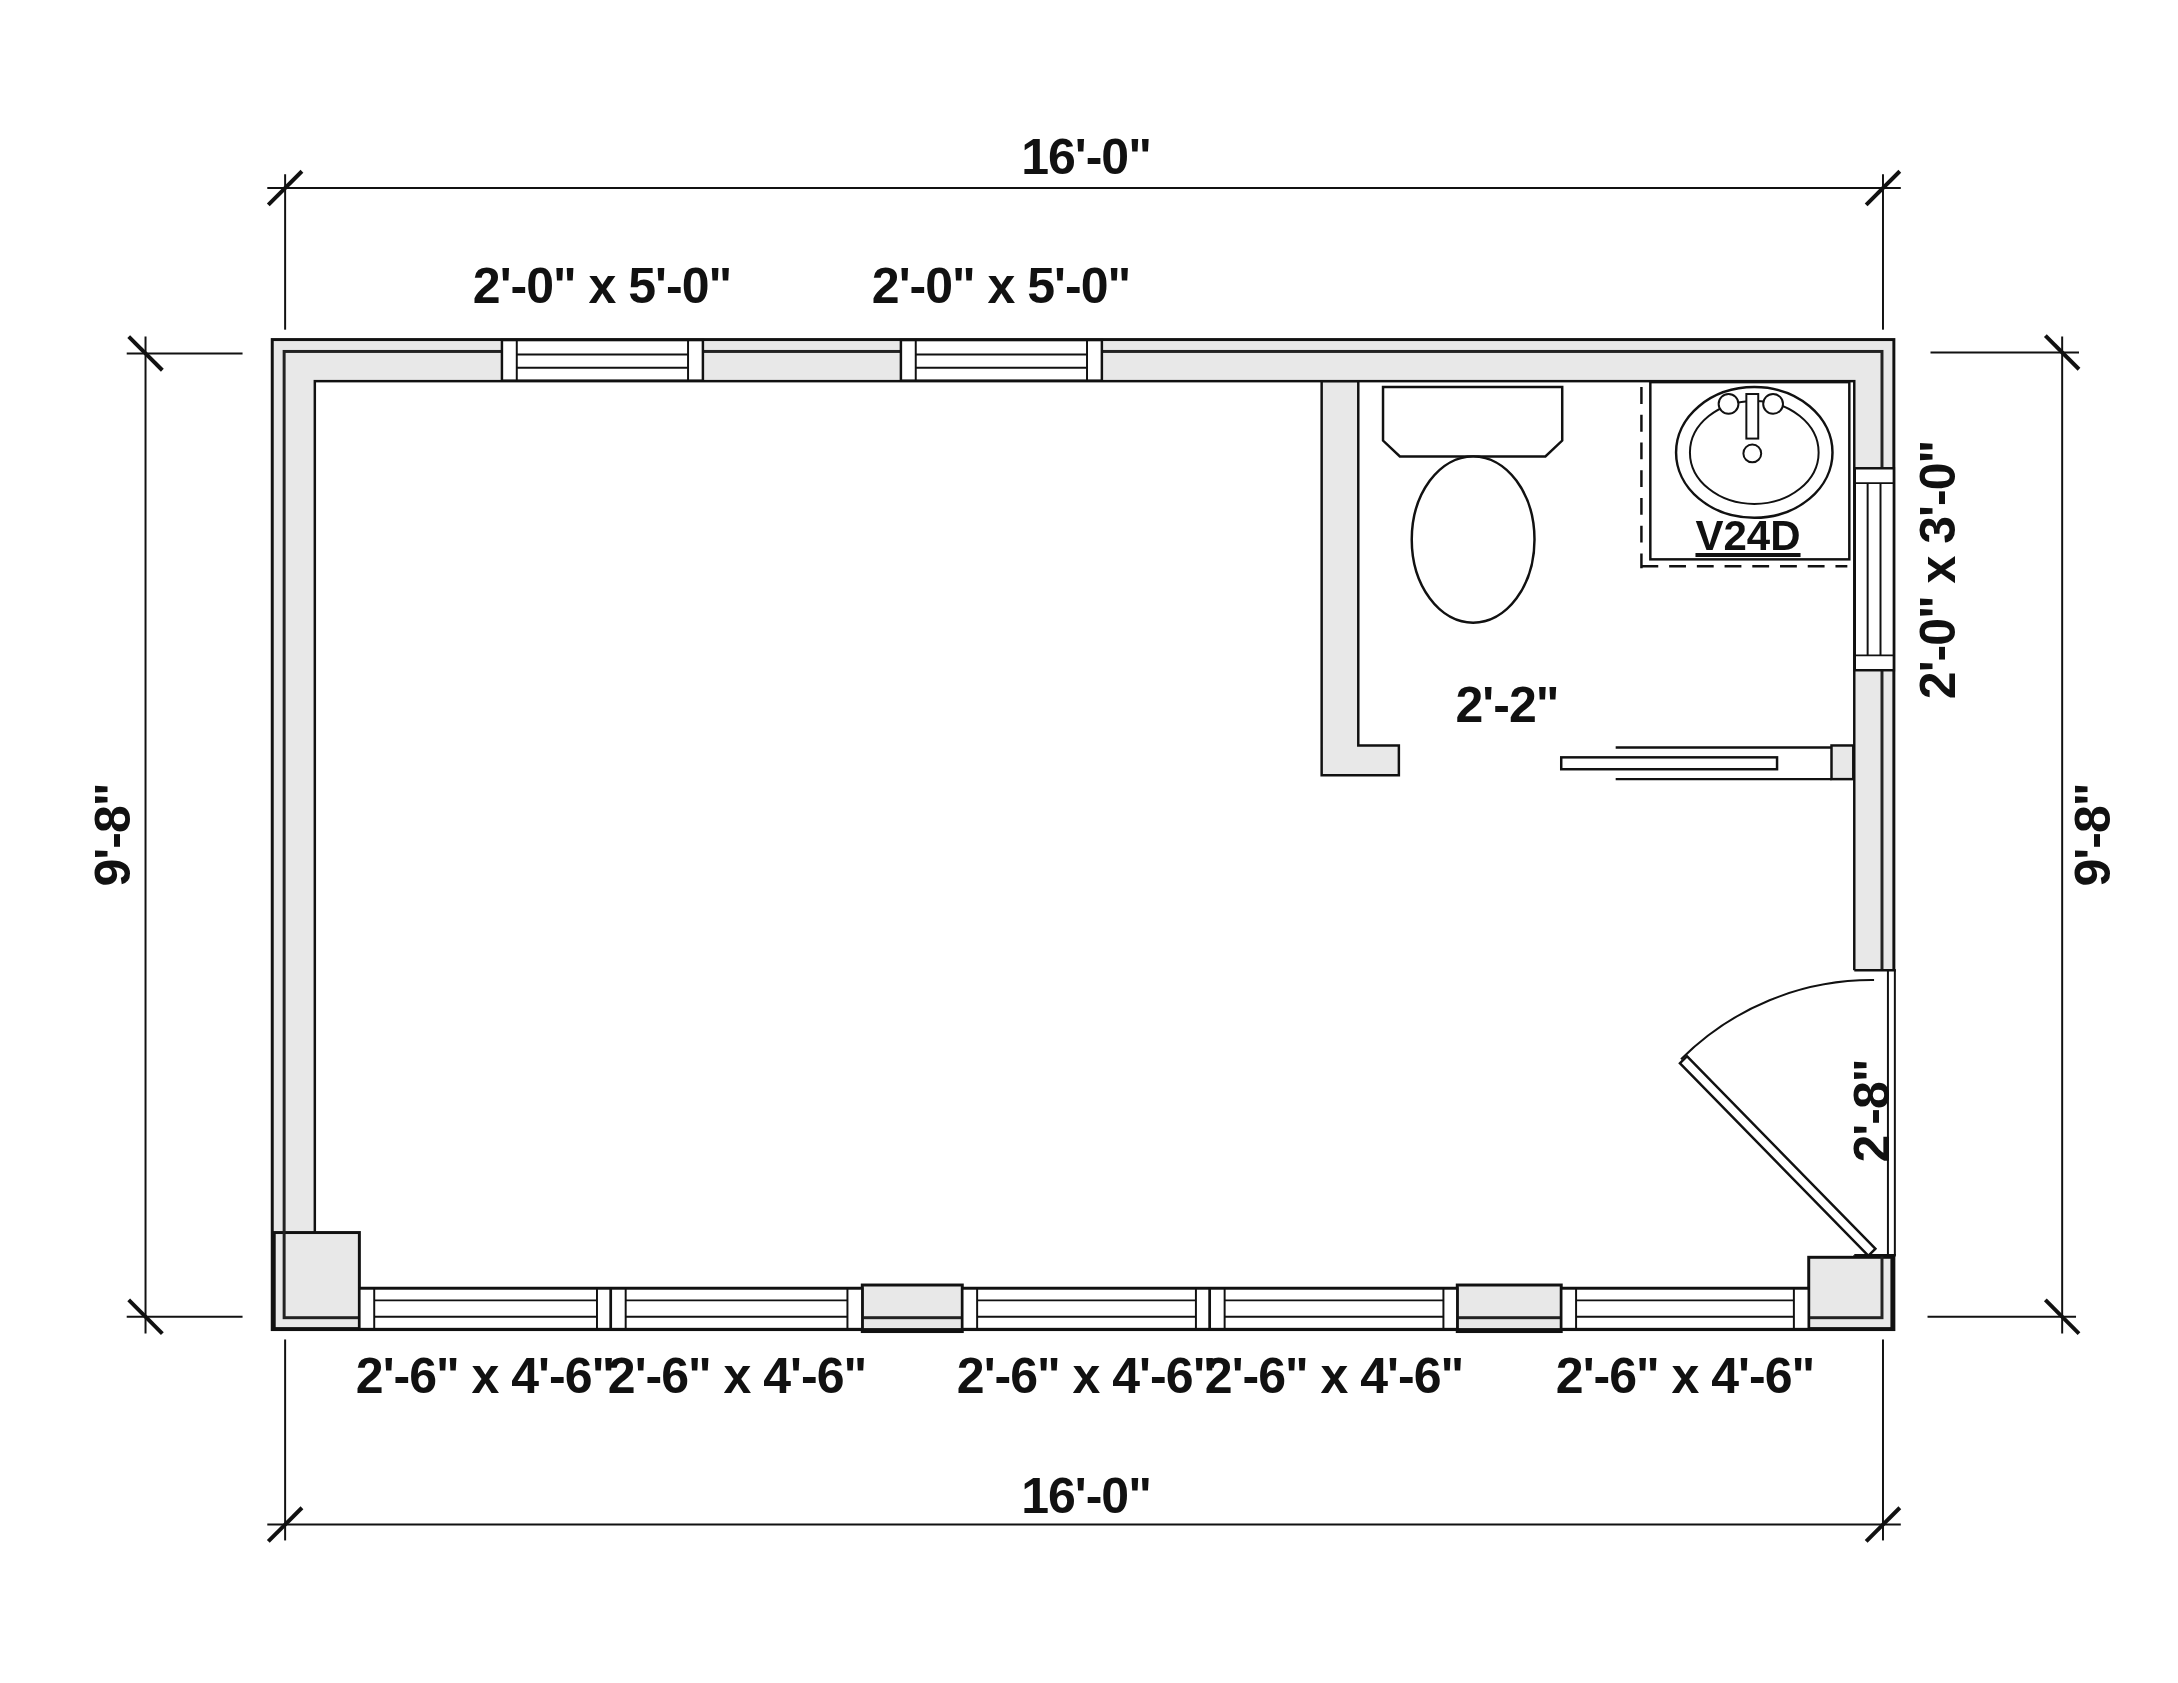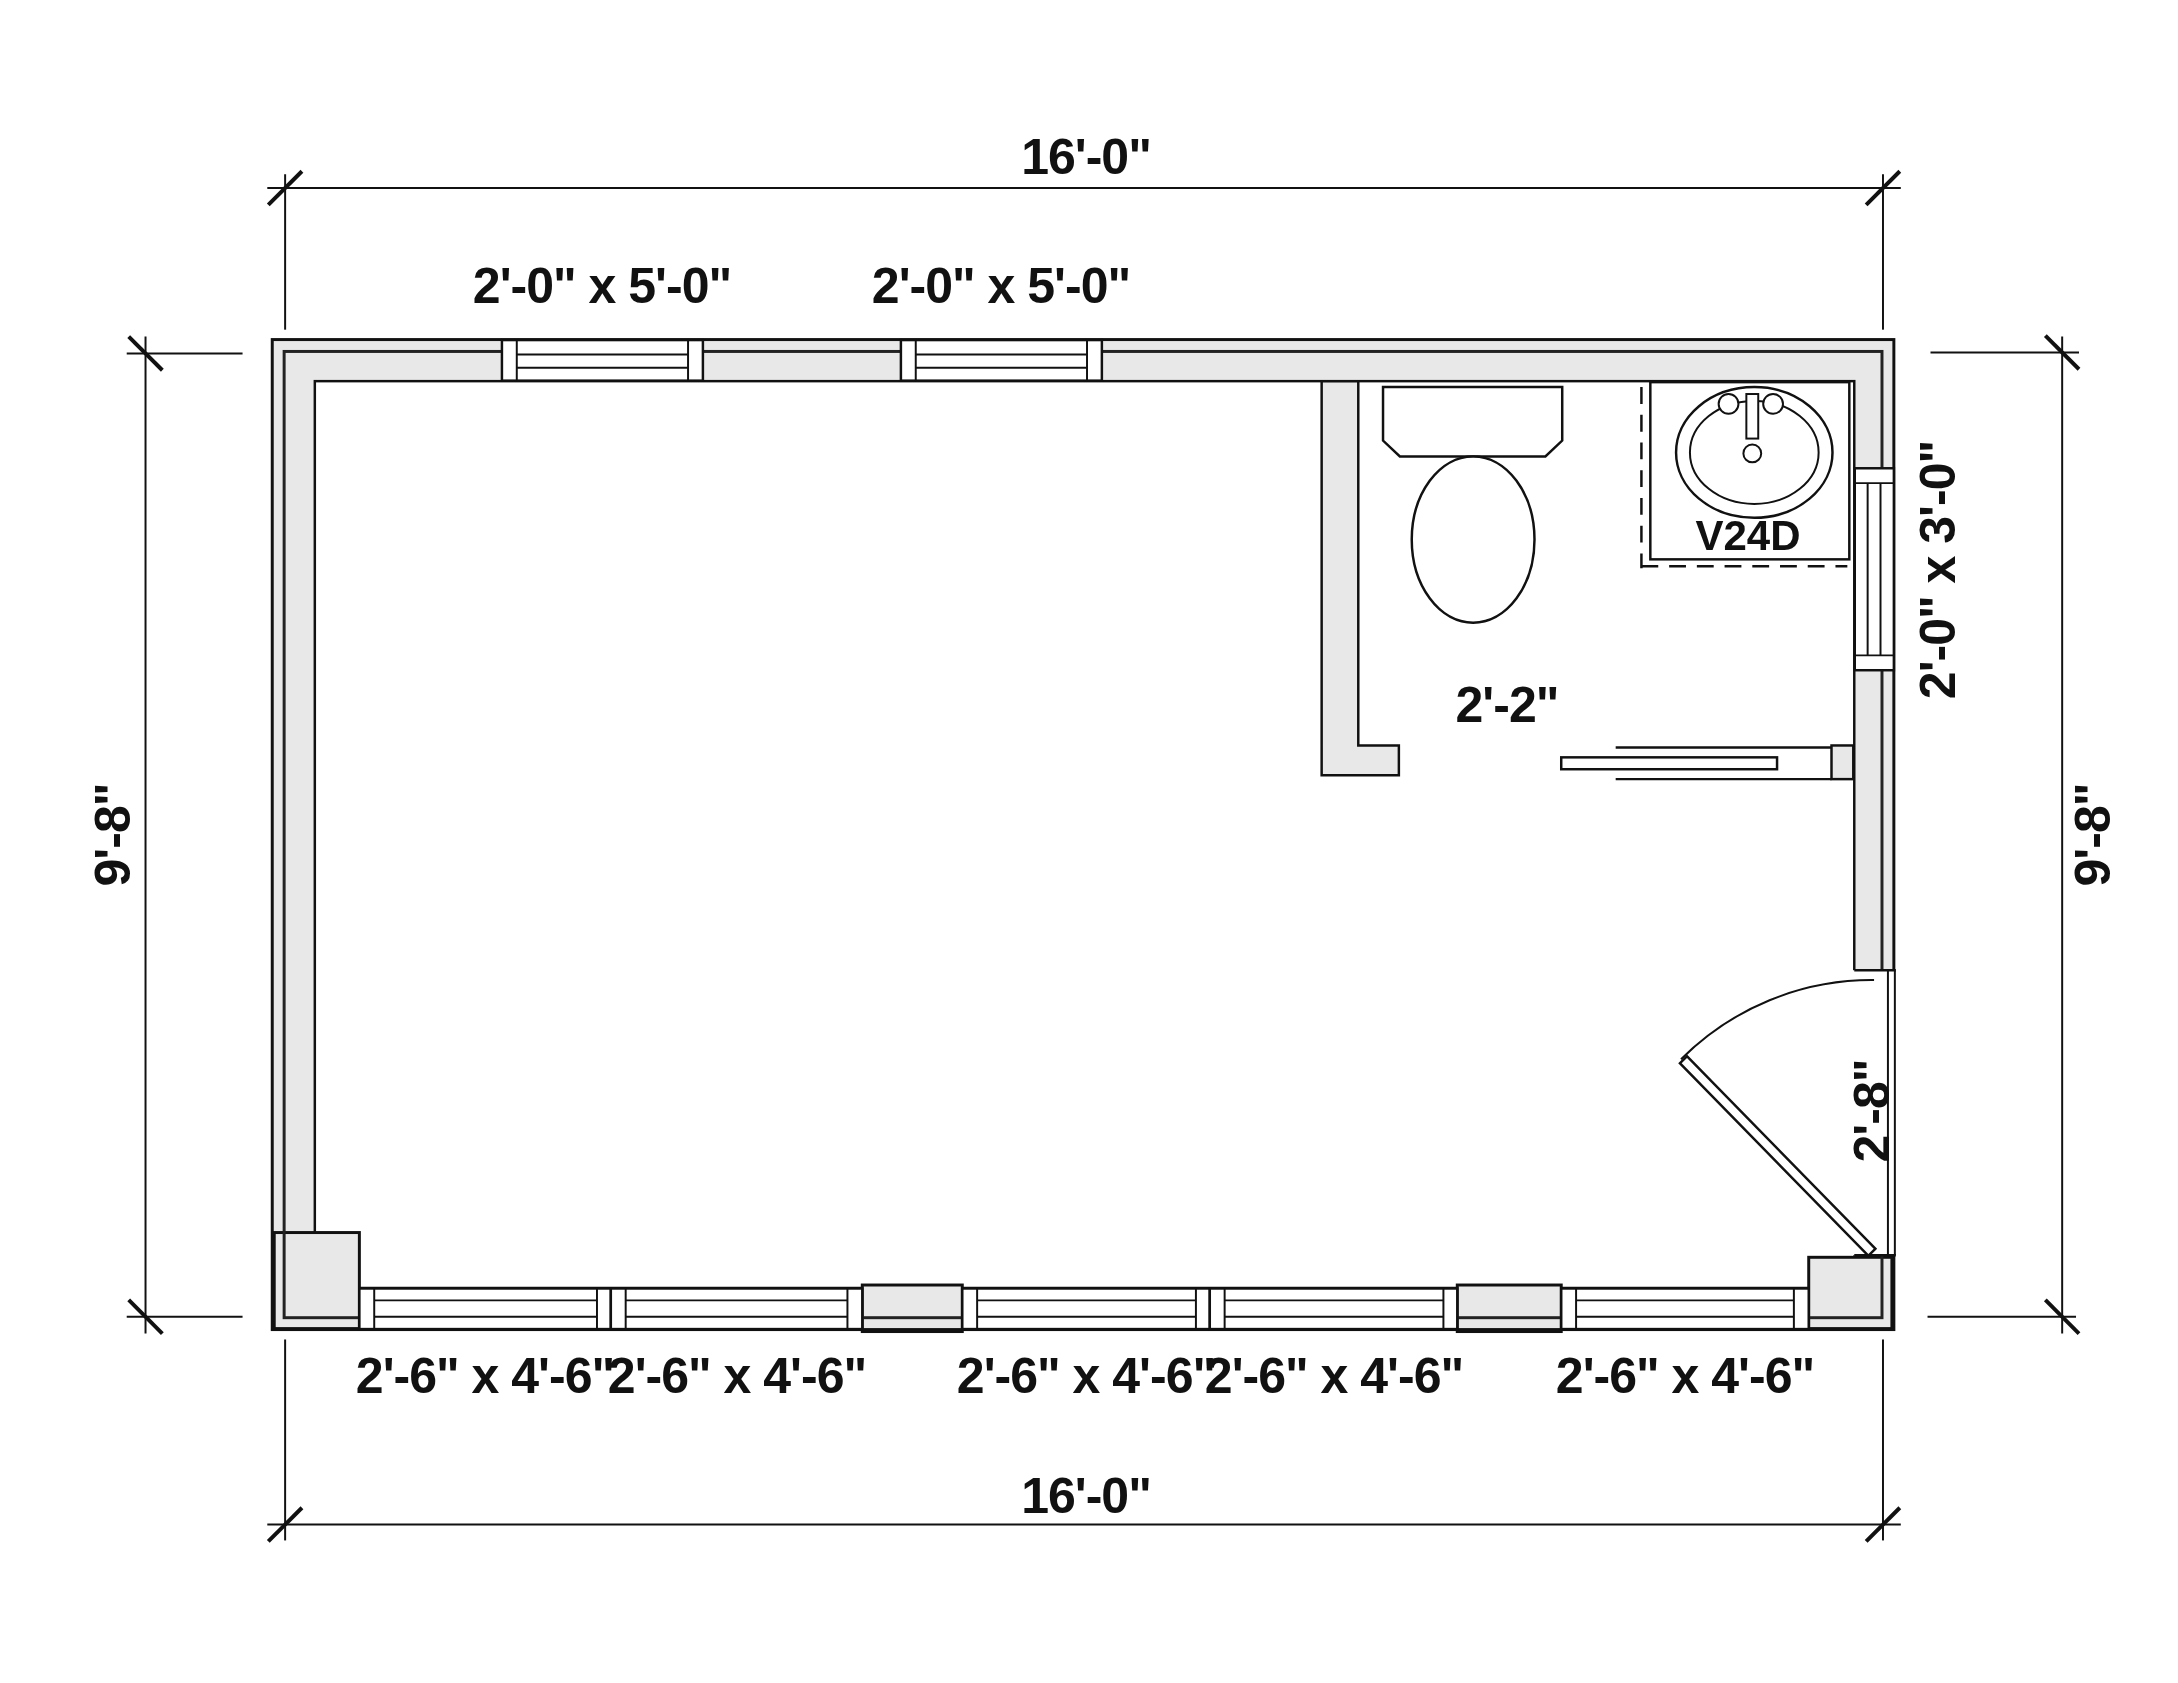--- a/index.html
+++ b/index.html
@@ -3,21 +3,21 @@
 <meta charset="utf-8">
 <style>
   html,body{margin:0;padding:0;background:#fff;}
   #stage{position:relative;width:2178px;height:1683px;background:#fff;overflow:hidden;
          font-family:"Liberation Sans",sans-serif;}
   #plan-svg{position:absolute;left:0;top:0;}
   .lbl{position:absolute;transform:translate(-50%,-50%);
        font:700 50px/1 "Liberation Sans",sans-serif;color:#111;
        letter-spacing:-1px;white-space:nowrap;}
   .lbl.rot{transform:translate(-50%,-50%) rotate(-90deg);}
-  .lbl.model{font-size:42px;letter-spacing:0;}
+  .lbl.model{font-size:42px;letter-spacing:0;text-decoration:underline;}
 </style>
 </head>
 <body>
 
 <div id="stage">
 
   <svg id="plan-svg" width="2178" height="1683" viewBox="0 0 2200 1700">
 
     <path d="M275 343 H1913 V1343 H275 Z M318 385 H1873 V1301 H318 Z" fill="#e8e8e8" fill-rule="evenodd" stroke="none"></path>
 

